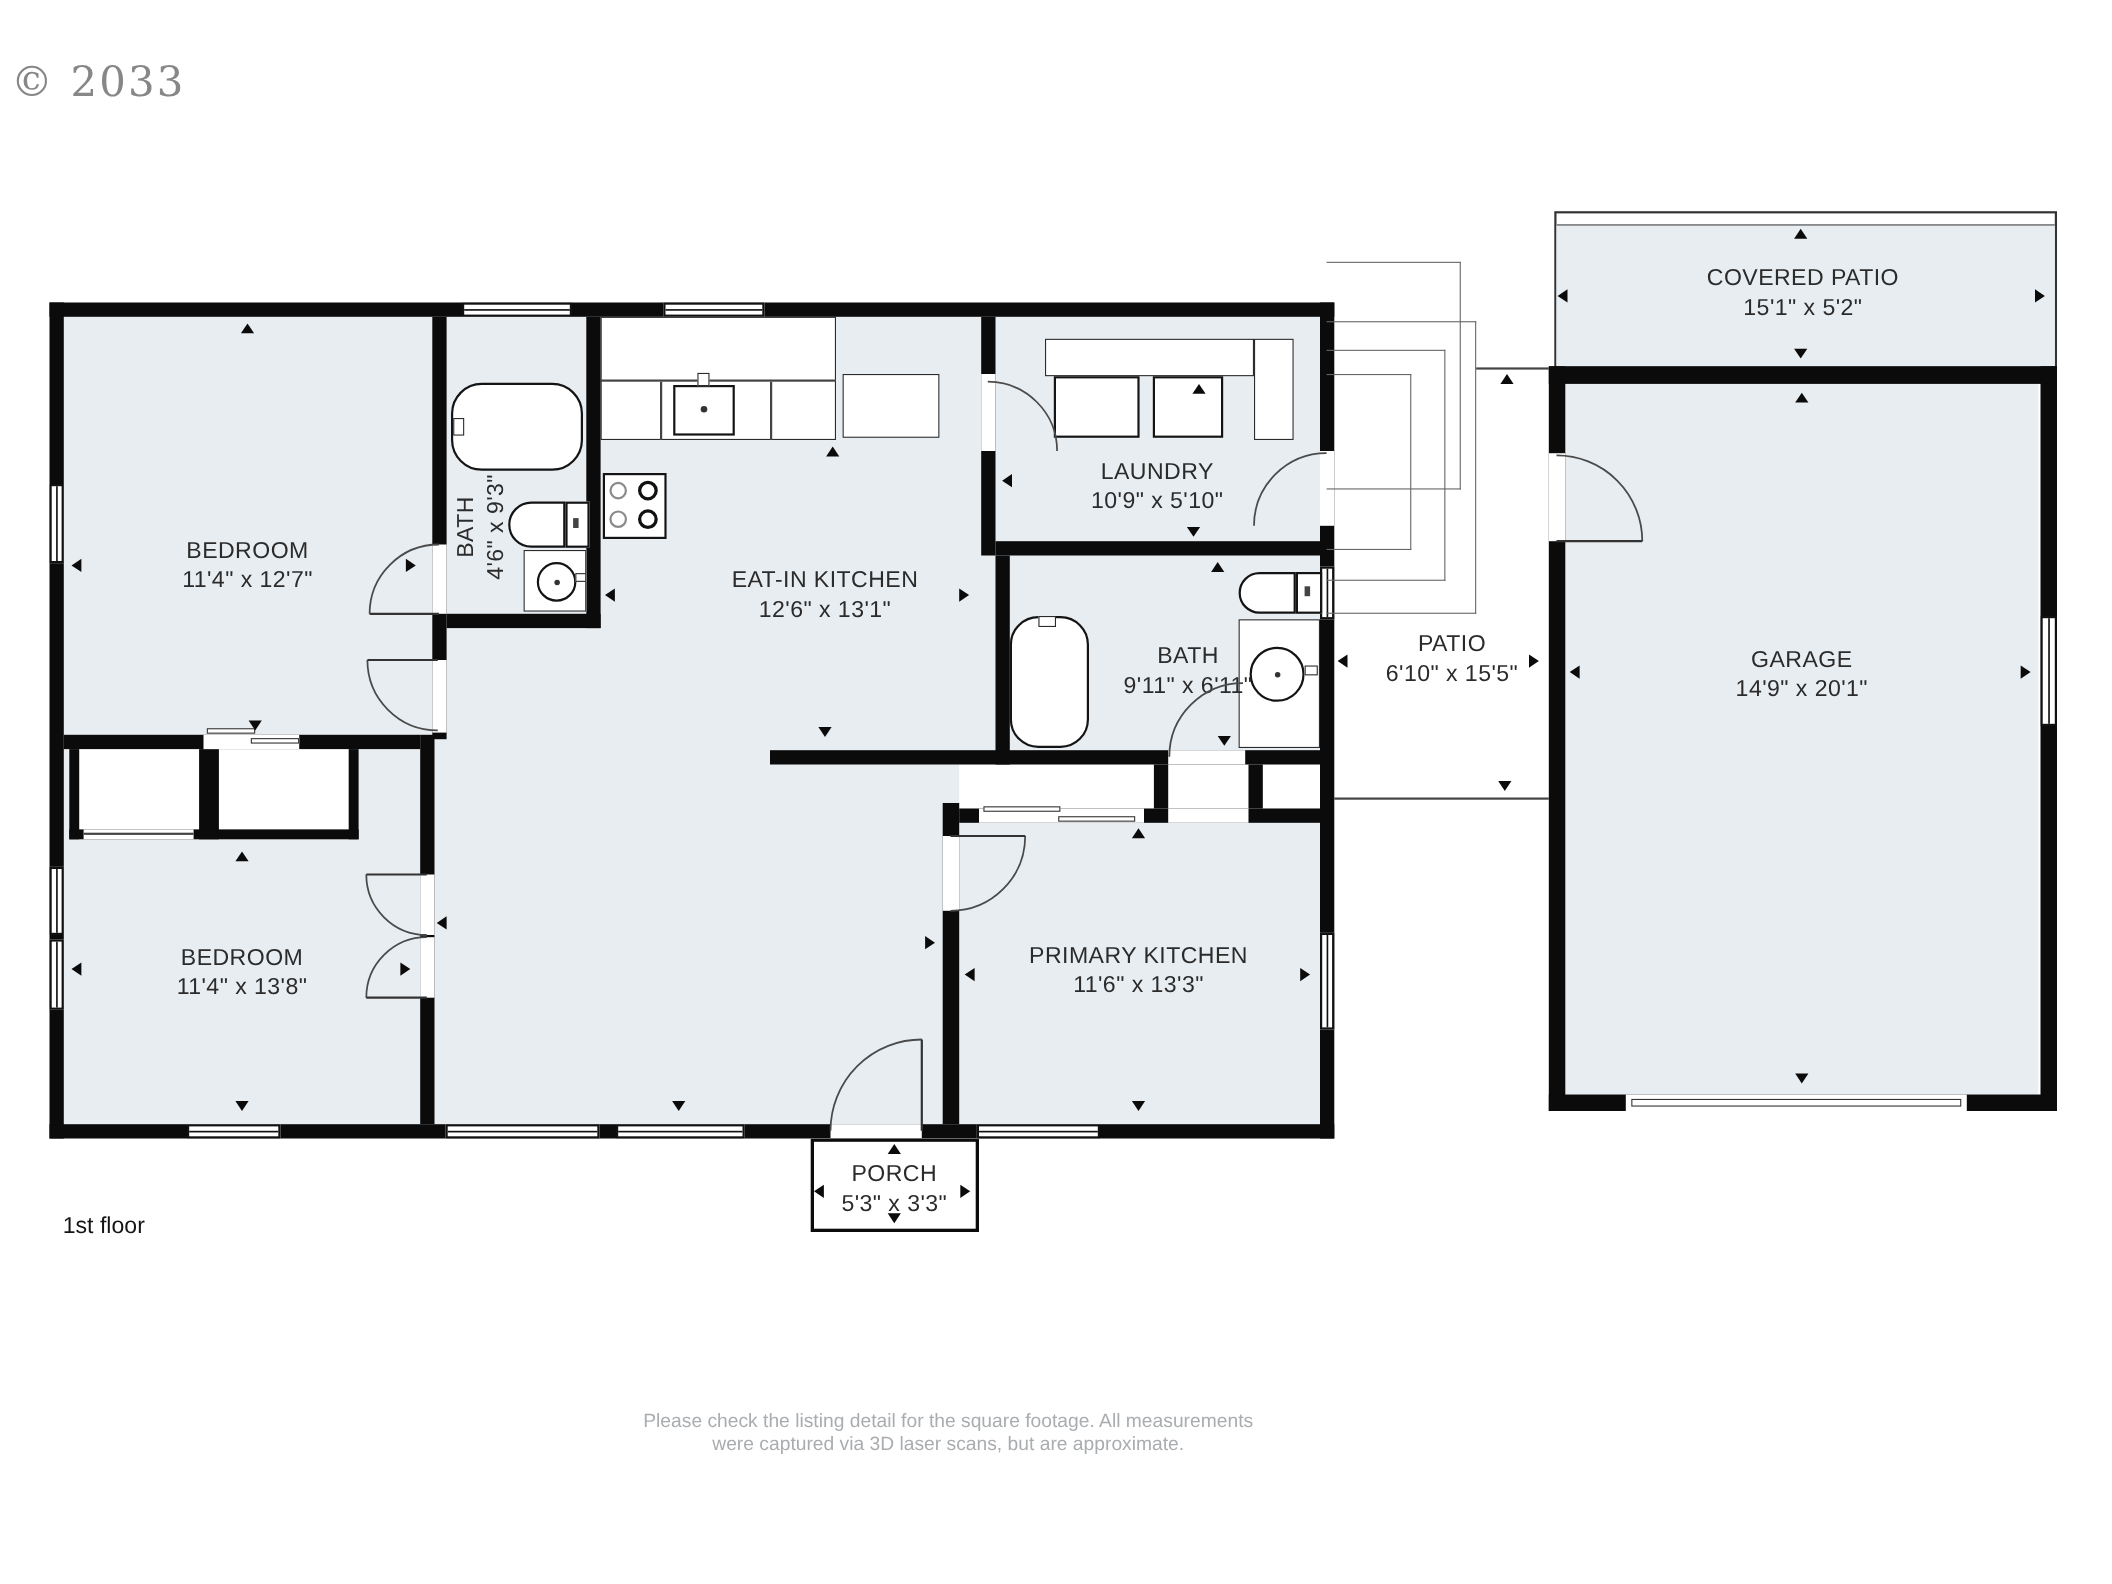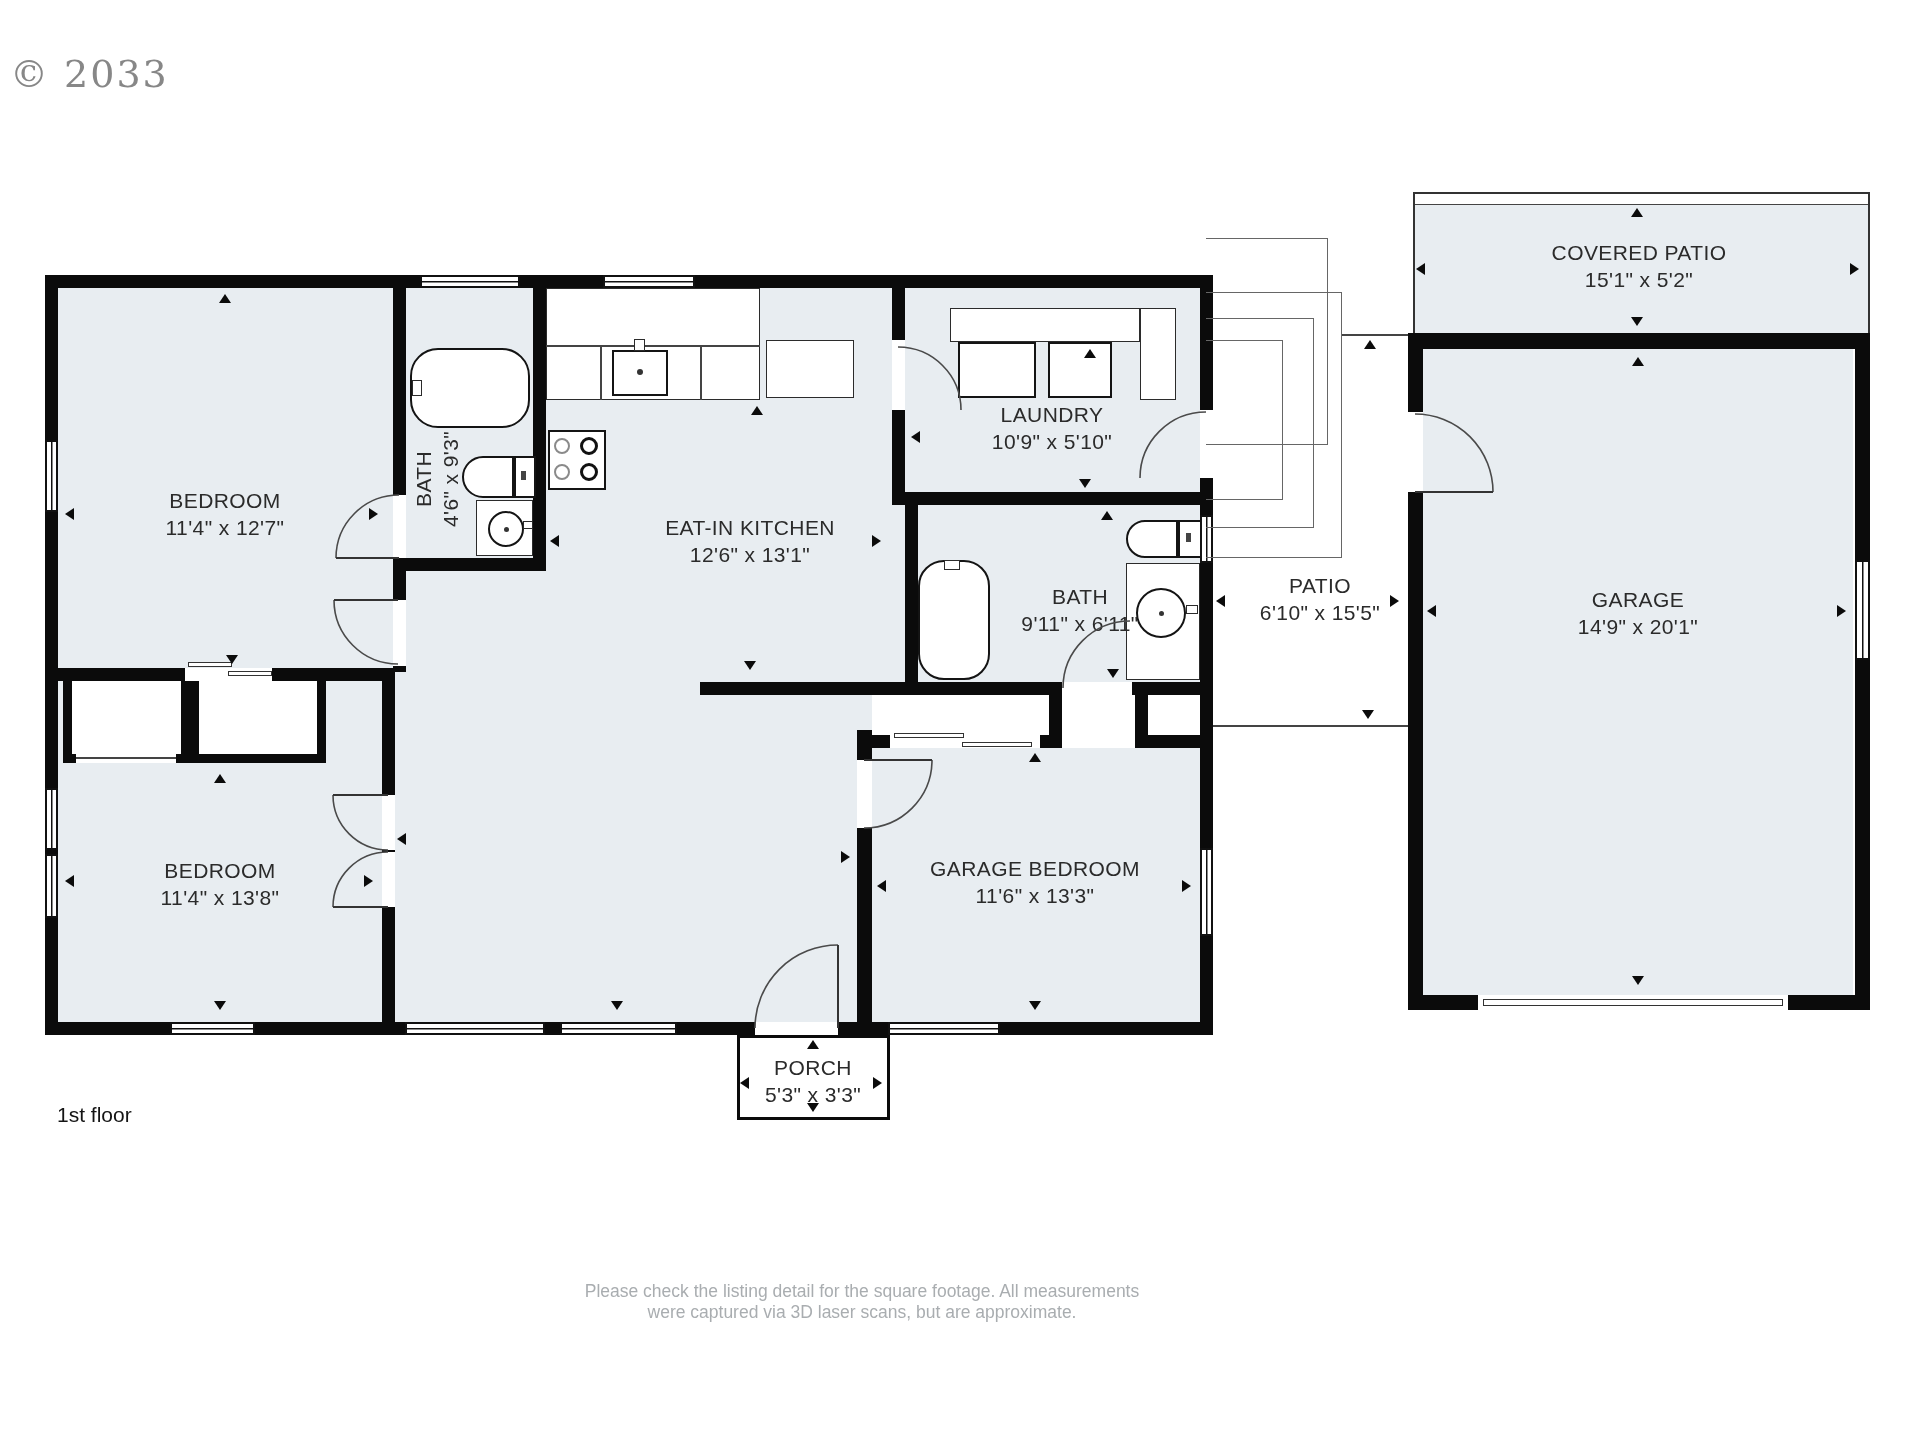--- a/index.html
+++ b/index.html
@@ -176,34 +176,34 @@
     <div>11'4" x 12'7"</div>
   </div>
   <div class="lbl rot" style="left:287px;top:452px">
     <div>BATH</div>
     <div>4'6" x 9'3"</div>
   </div>
   <div class="lbl" style="left:600px;top:514px">
     <div>EAT-IN KITCHEN</div>
     <div>12'6" x 13'1"</div>
   </div>
-  <div class="lbl" style="left:902px;top:401px">
+  <div class="lbl" style="left:902px;top:415px">
     <div>LAUNDRY</div>
     <div>10'9" x 5'10"</div>
   </div>
   <div class="lbl" style="left:930px;top:583px">
     <div>BATH</div>
     <div>9'11" x 6'11"</div>
   </div>
   <div class="lbl" style="left:70px;top:857px">
     <div>BEDROOM</div>
     <div>11'4" x 13'8"</div>
   </div>
   <div class="lbl" style="left:885px;top:855px">
-    <div>GARAGE BEDROOM</div>
+    <div>PRIMARY KITCHEN</div>
     <div>11'6" x 13'3"</div>
   </div>
   <div class="lbl" style="left:663px;top:1054px">
     <div>PORCH</div>
     <div>5'3" x 3'3"</div>
   </div>
   <div class="lbl" style="left:1170px;top:572px">
     <div>PATIO</div>
     <div>6'10" x 15'5"</div>
   </div>

